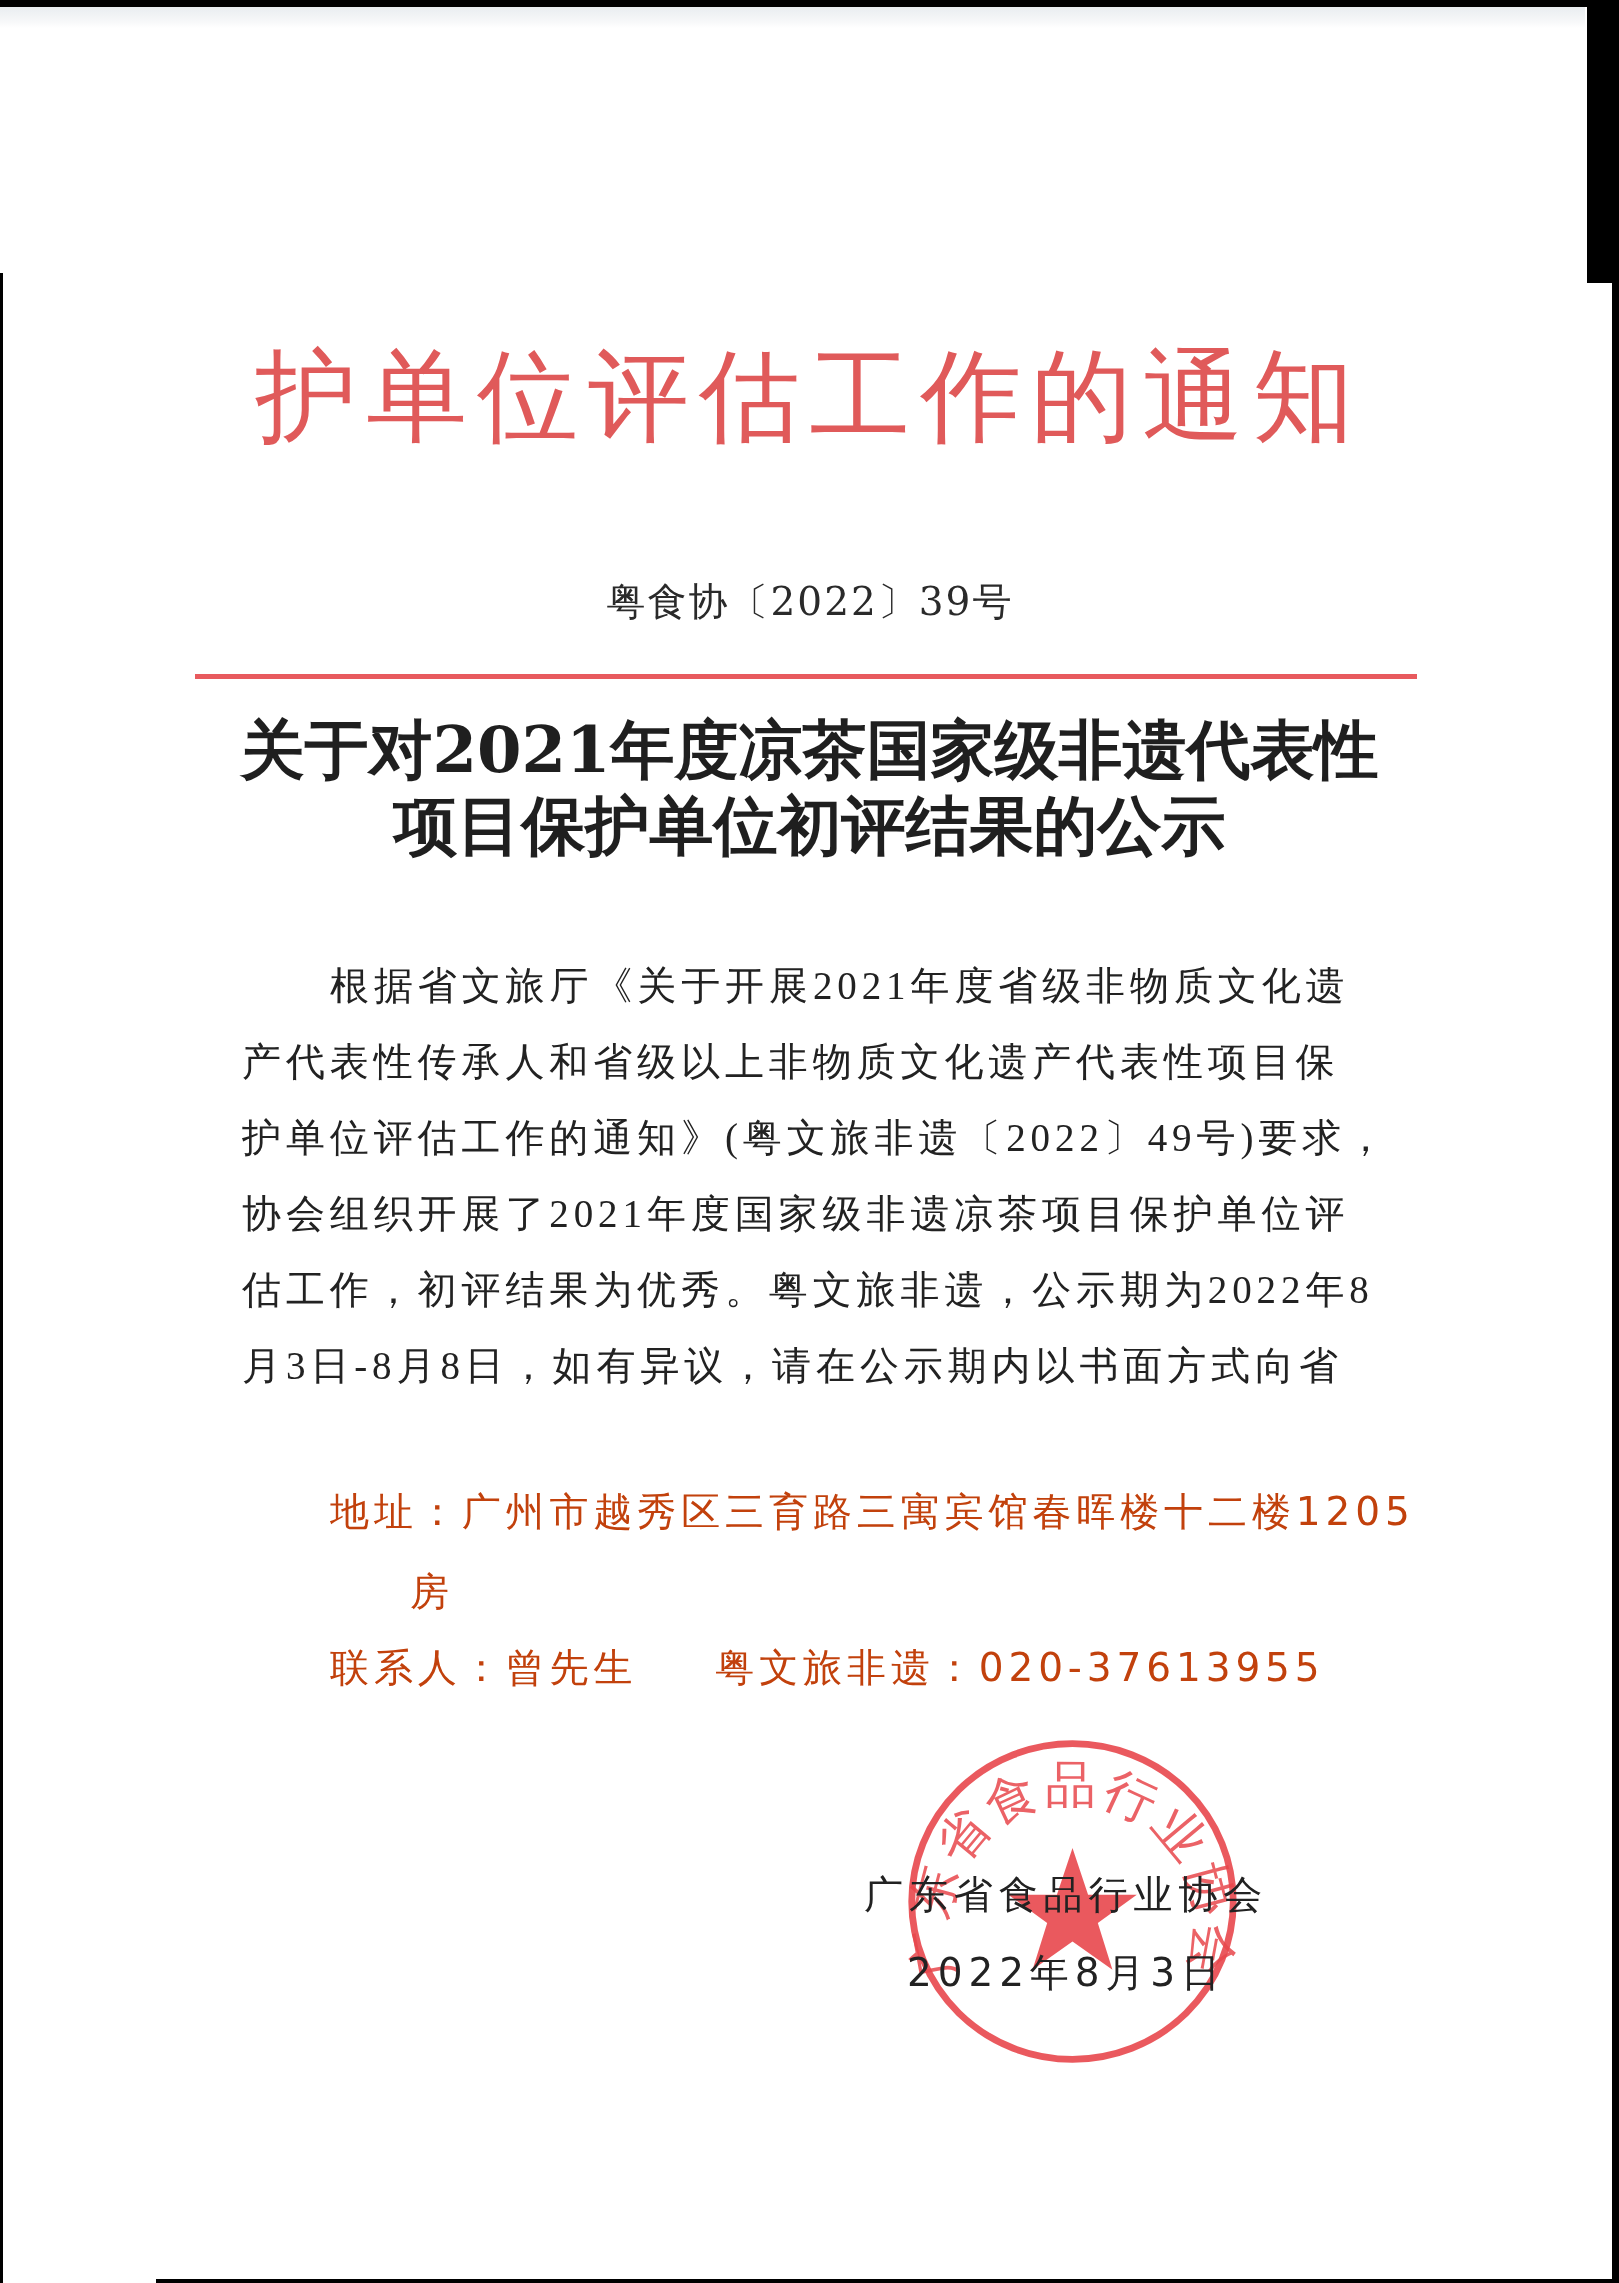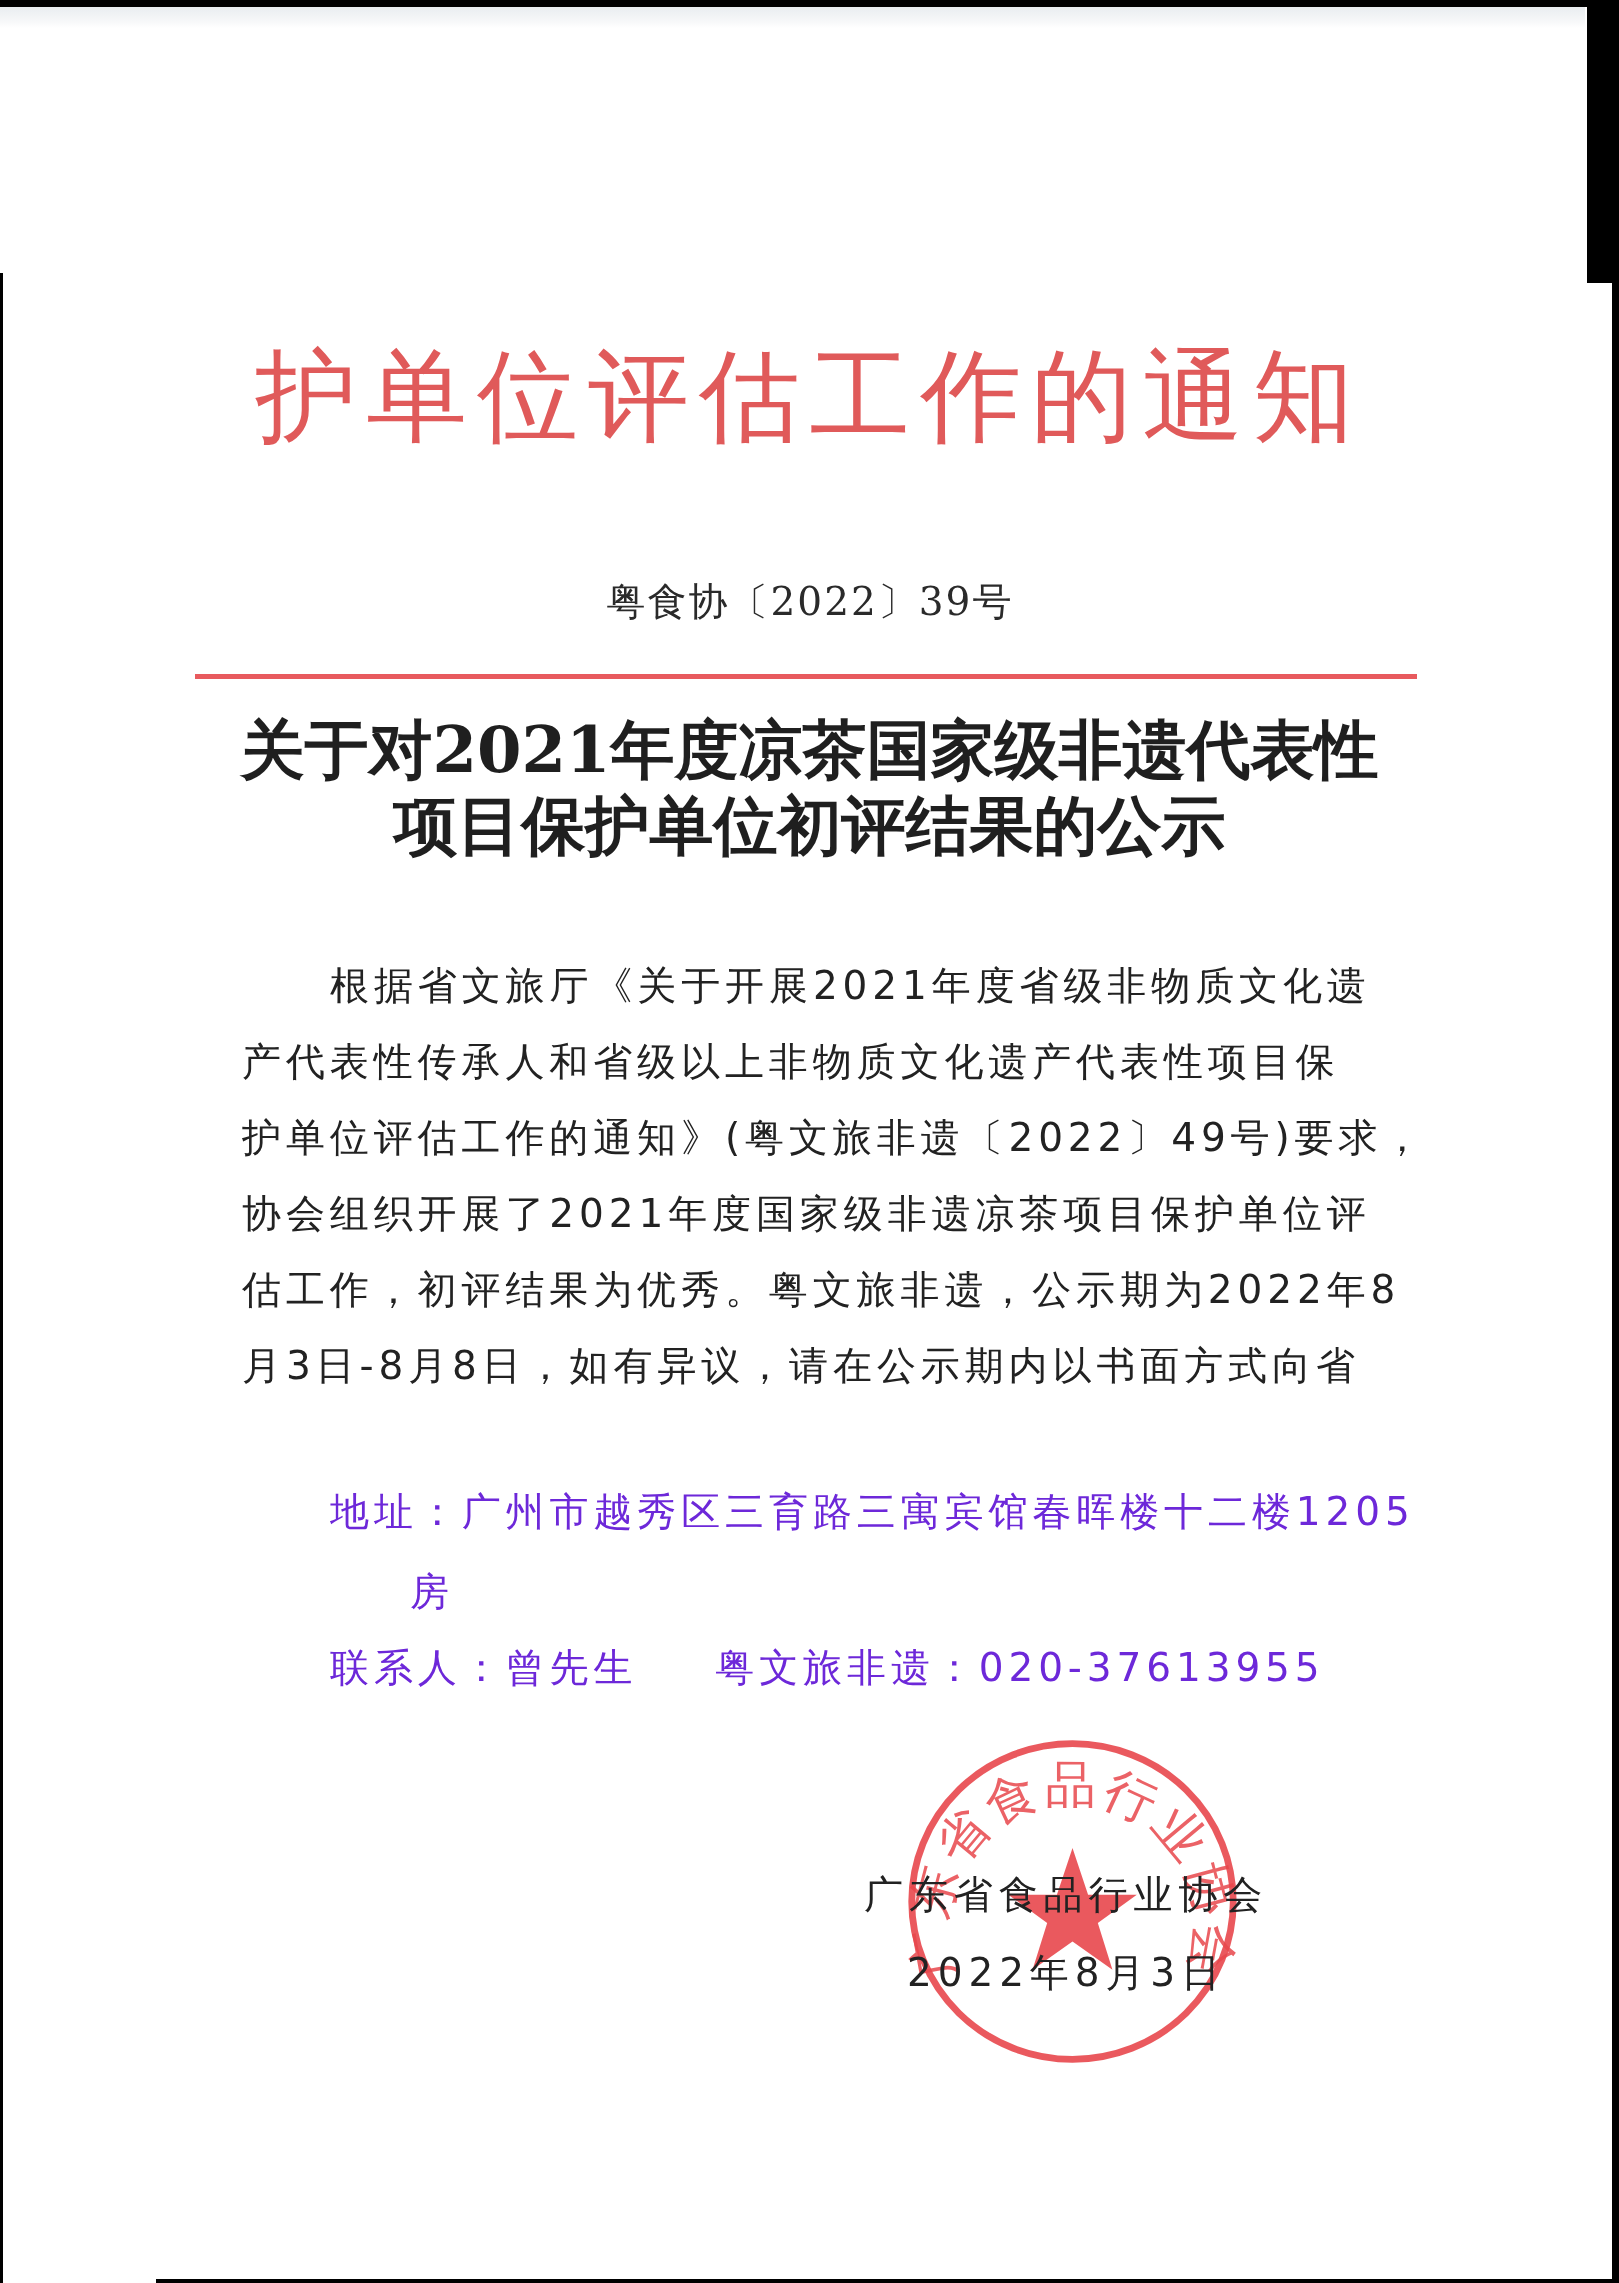--- a/index.html
+++ b/index.html
@@ -85,30 +85,30 @@
       position: absolute;
       left: 242px;
       top: 948px;
       width: 1131px;
       font-family: "DejaVu Sans", "Liberation Sans", sans-serif;
       font-size: 39px;
       line-height: 76px;
       letter-spacing: 4.9px;
       color: #222;
     }
-    .body-text .line { white-space: nowrap; height: 76px; }
+    .body-text .line { white-space: nowrap; height: 76px; font-family: Liberation Serif, serif; }
     .indent { padding-left: 88px; }
 
     .contact-line {
       position: absolute;
       left: 330px;
       font-family: "DejaVu Sans", "Liberation Sans", sans-serif;
       font-size: 39px;
       letter-spacing: 4.9px;
-      color: #6d28d9;
+      color: #c2410c;
       white-space: nowrap;
       line-height: 1;
     }
     .phone-label { margin-left: 78px; }
 
     .seal {
       position: absolute;
       left: 897px;
       top: 1731px;
       width: 351px;

